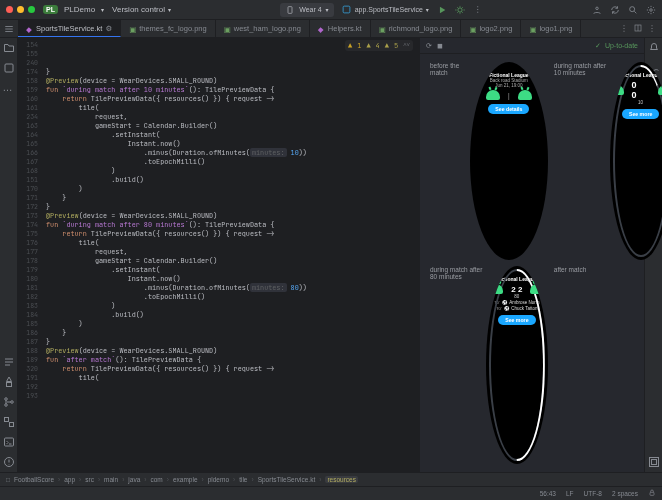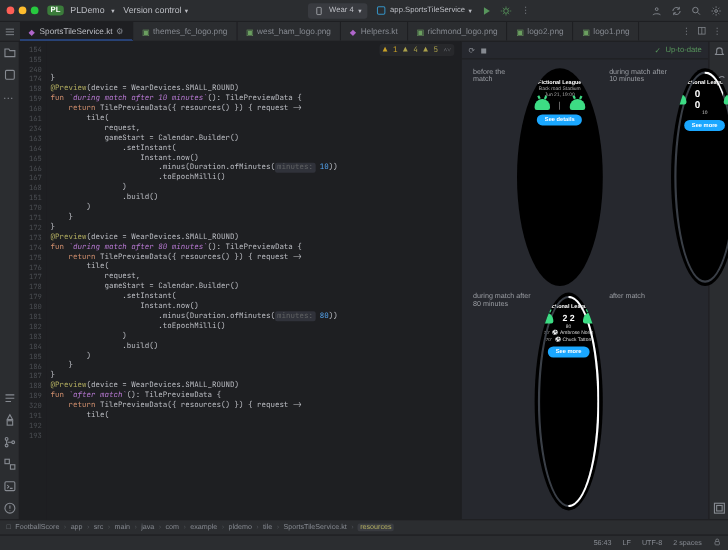--- a/index.html
+++ b/index.html
@@ -101,21 +101,21 @@
     font-family:"JetBrains Mono", monospace;
     font-size:6.8px;
     line-height:9px;
     padding:2px 4px;
     white-space:pre;
     overflow:hidden;
     position:relative;
   }
   .code .anno { color:#b3ae60; }
   .code .kw { color:#cf8e6d; }
-  .code .fn { color:#b778d2; font-style:italic;margin-top:43px;}
+  .code .fn { color:#b778d2; margin-top:43px;}
   .code .lit { color:#56a8f5; }
   .code .comment, .code .hint { color:#5f6163; }
   .code .hint { background:#30323a; border-radius:2px; padding:0 2px; }
   .insp-overlay {
     position:absolute; top:2px; right:6px;
     display:flex; gap:5px;
     color:#868a91; font-size:7px;
     align-items:center;
     background:#2b2d30aa; padding:1px 3px; border-radius:3px;
   }

